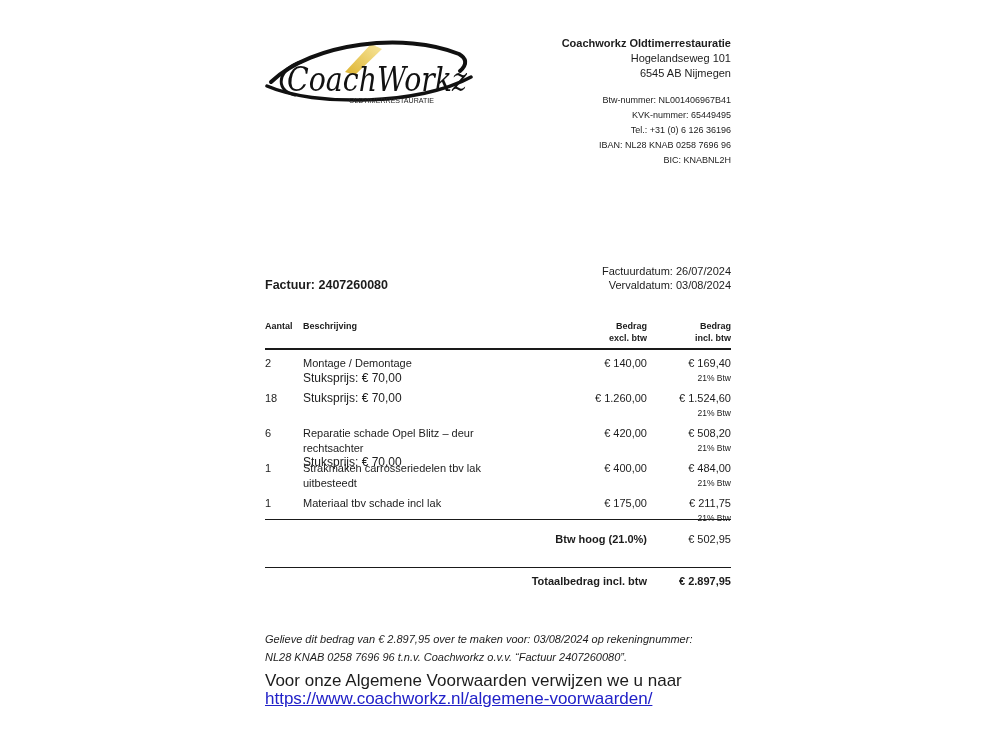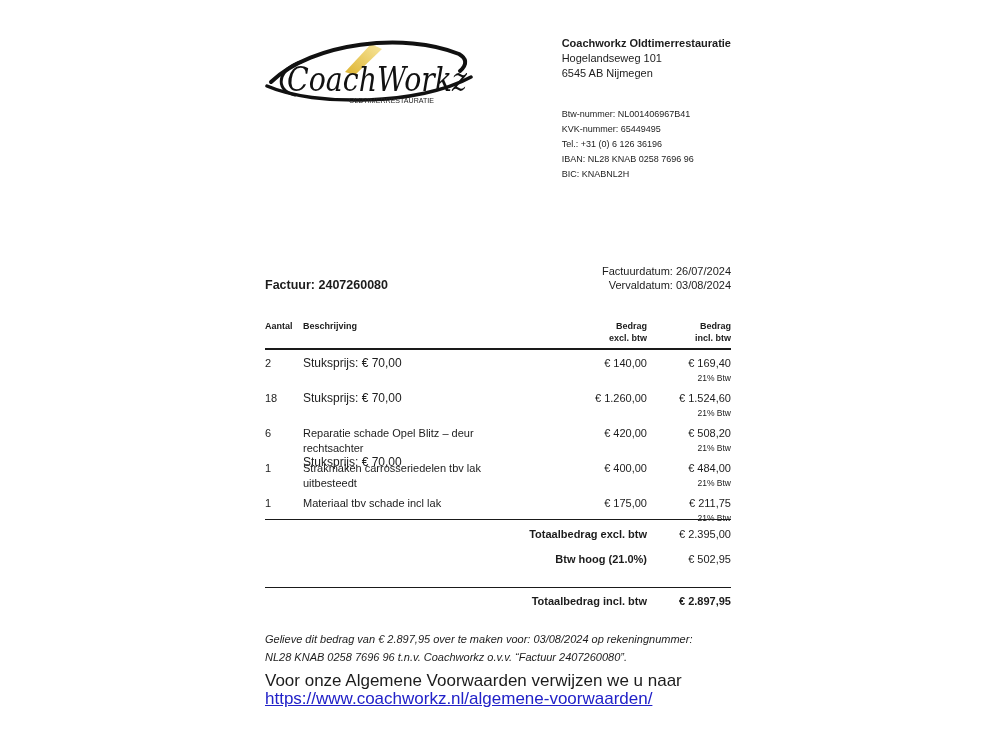--- a/index.html
+++ b/index.html
@@ -10,24 +10,24 @@
     color:#1c1c1c;
     position:relative;
     overflow:hidden;
   }
   .page { position:absolute; inset:0; background:#ffffff; }
   .doc  { position:absolute; left:265px; top:30px; width:466px; }
 
   
   .header { position:relative; height:130px; }
   .logo-wrap { position:absolute; left:0; top:0; width:210px; height:80px; }
-  .company { position:absolute; right:0; top:6px; text-align:left; }
+  .company { position:absolute; right:0; top:6px; text-align:right; }
   .company .c-name { font-size:11px; font-weight:bold; line-height:15px; }
   .company .c-line { font-size:11px; line-height:15px; }
-  .company .c-details { margin-top:26px; }
+  .company .c-details { margin-top:12px; }
   .company .c-small { font-size:9px; line-height:15px; }
 
   
   .main { position:absolute; top:232px; left:0; width:466px; }
   .meta { display:flex; justify-content:space-between; align-items:flex-end; height:30px; }
   .inv-title { font-size:12.5px; font-weight:bold; }
   .meta-dates { text-align:right; font-size:11px; line-height:14px; }
 
   
   .table { margin-top:28px; }
@@ -119,20 +119,21 @@
             <div>Bedrag</div>
             <div>incl. btw</div>
           </div>
         </div>
 
         <div class="t-rows">
 
           <div class="t-grid t-row">
             <div class="cell">2</div>
             <div class="cell">
+              <div>Montage / Demontage</div>
               <div class="sub-line">Stuksprijs: € 70,00</div>
             </div>
             <div class="cell num">€ 140,00</div>
             <div class="cell num">
               <div>€ 169,40</div>
               <div class="vat-line">21% Btw</div>
             </div>
           </div>
 
           <div class="t-grid t-row">
@@ -180,24 +181,20 @@
             <div class="cell num">€ 175,00</div>
             <div class="cell num">
               <div>€ 211,75</div>
               <div class="vat-line">21% Btw</div>
             </div>
           </div>
 
         </div>
 
         <div class="totals">
-          <div class="totals-row tr-a">
-            <div class="t-label">Totaalbedrag excl. btw</div>
-            <div class="t-value">€ 2.395,00</div>
-          </div>
           <div class="totals-row tr-b">
             <div class="t-label">Btw hoog (21.0%)</div>
             <div class="t-value">€ 502,95</div>
           </div>
           <div class="totals-row tr-c">
             <div class="t-label">Totaalbedrag incl. btw</div>
             <div class="t-value">€ 2.897,95</div>
           </div>
         </div>
       </div>

